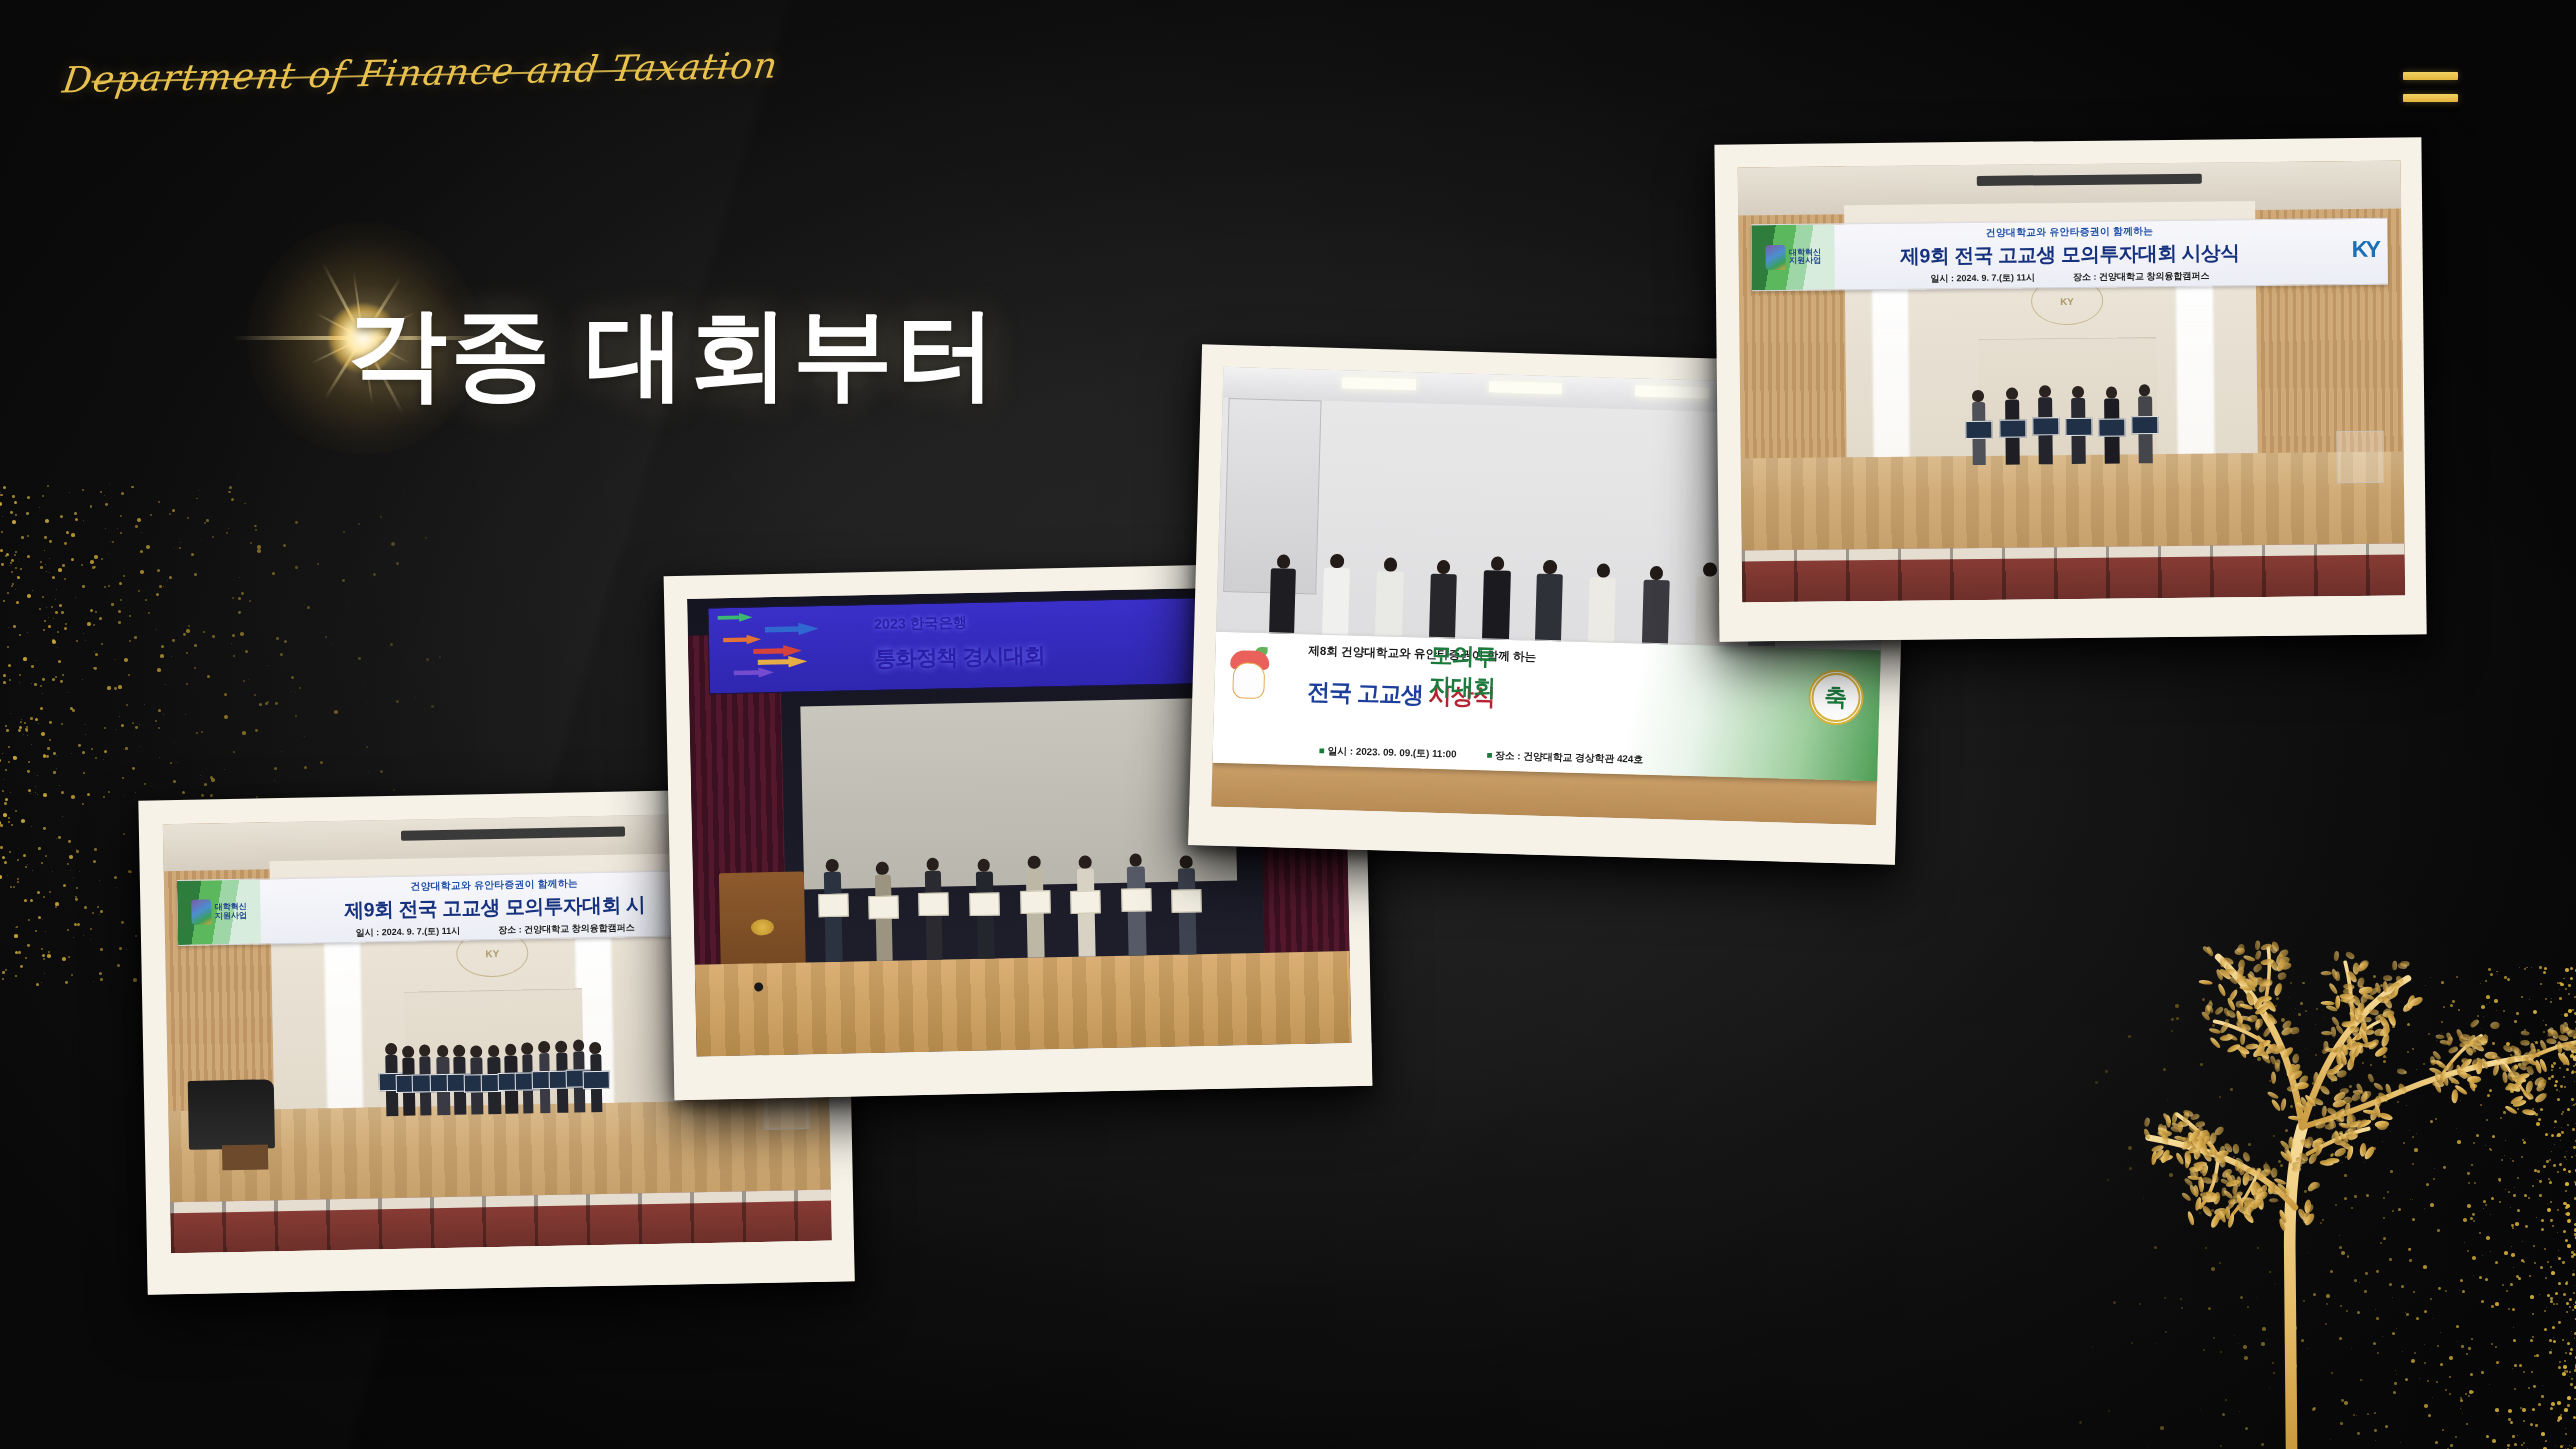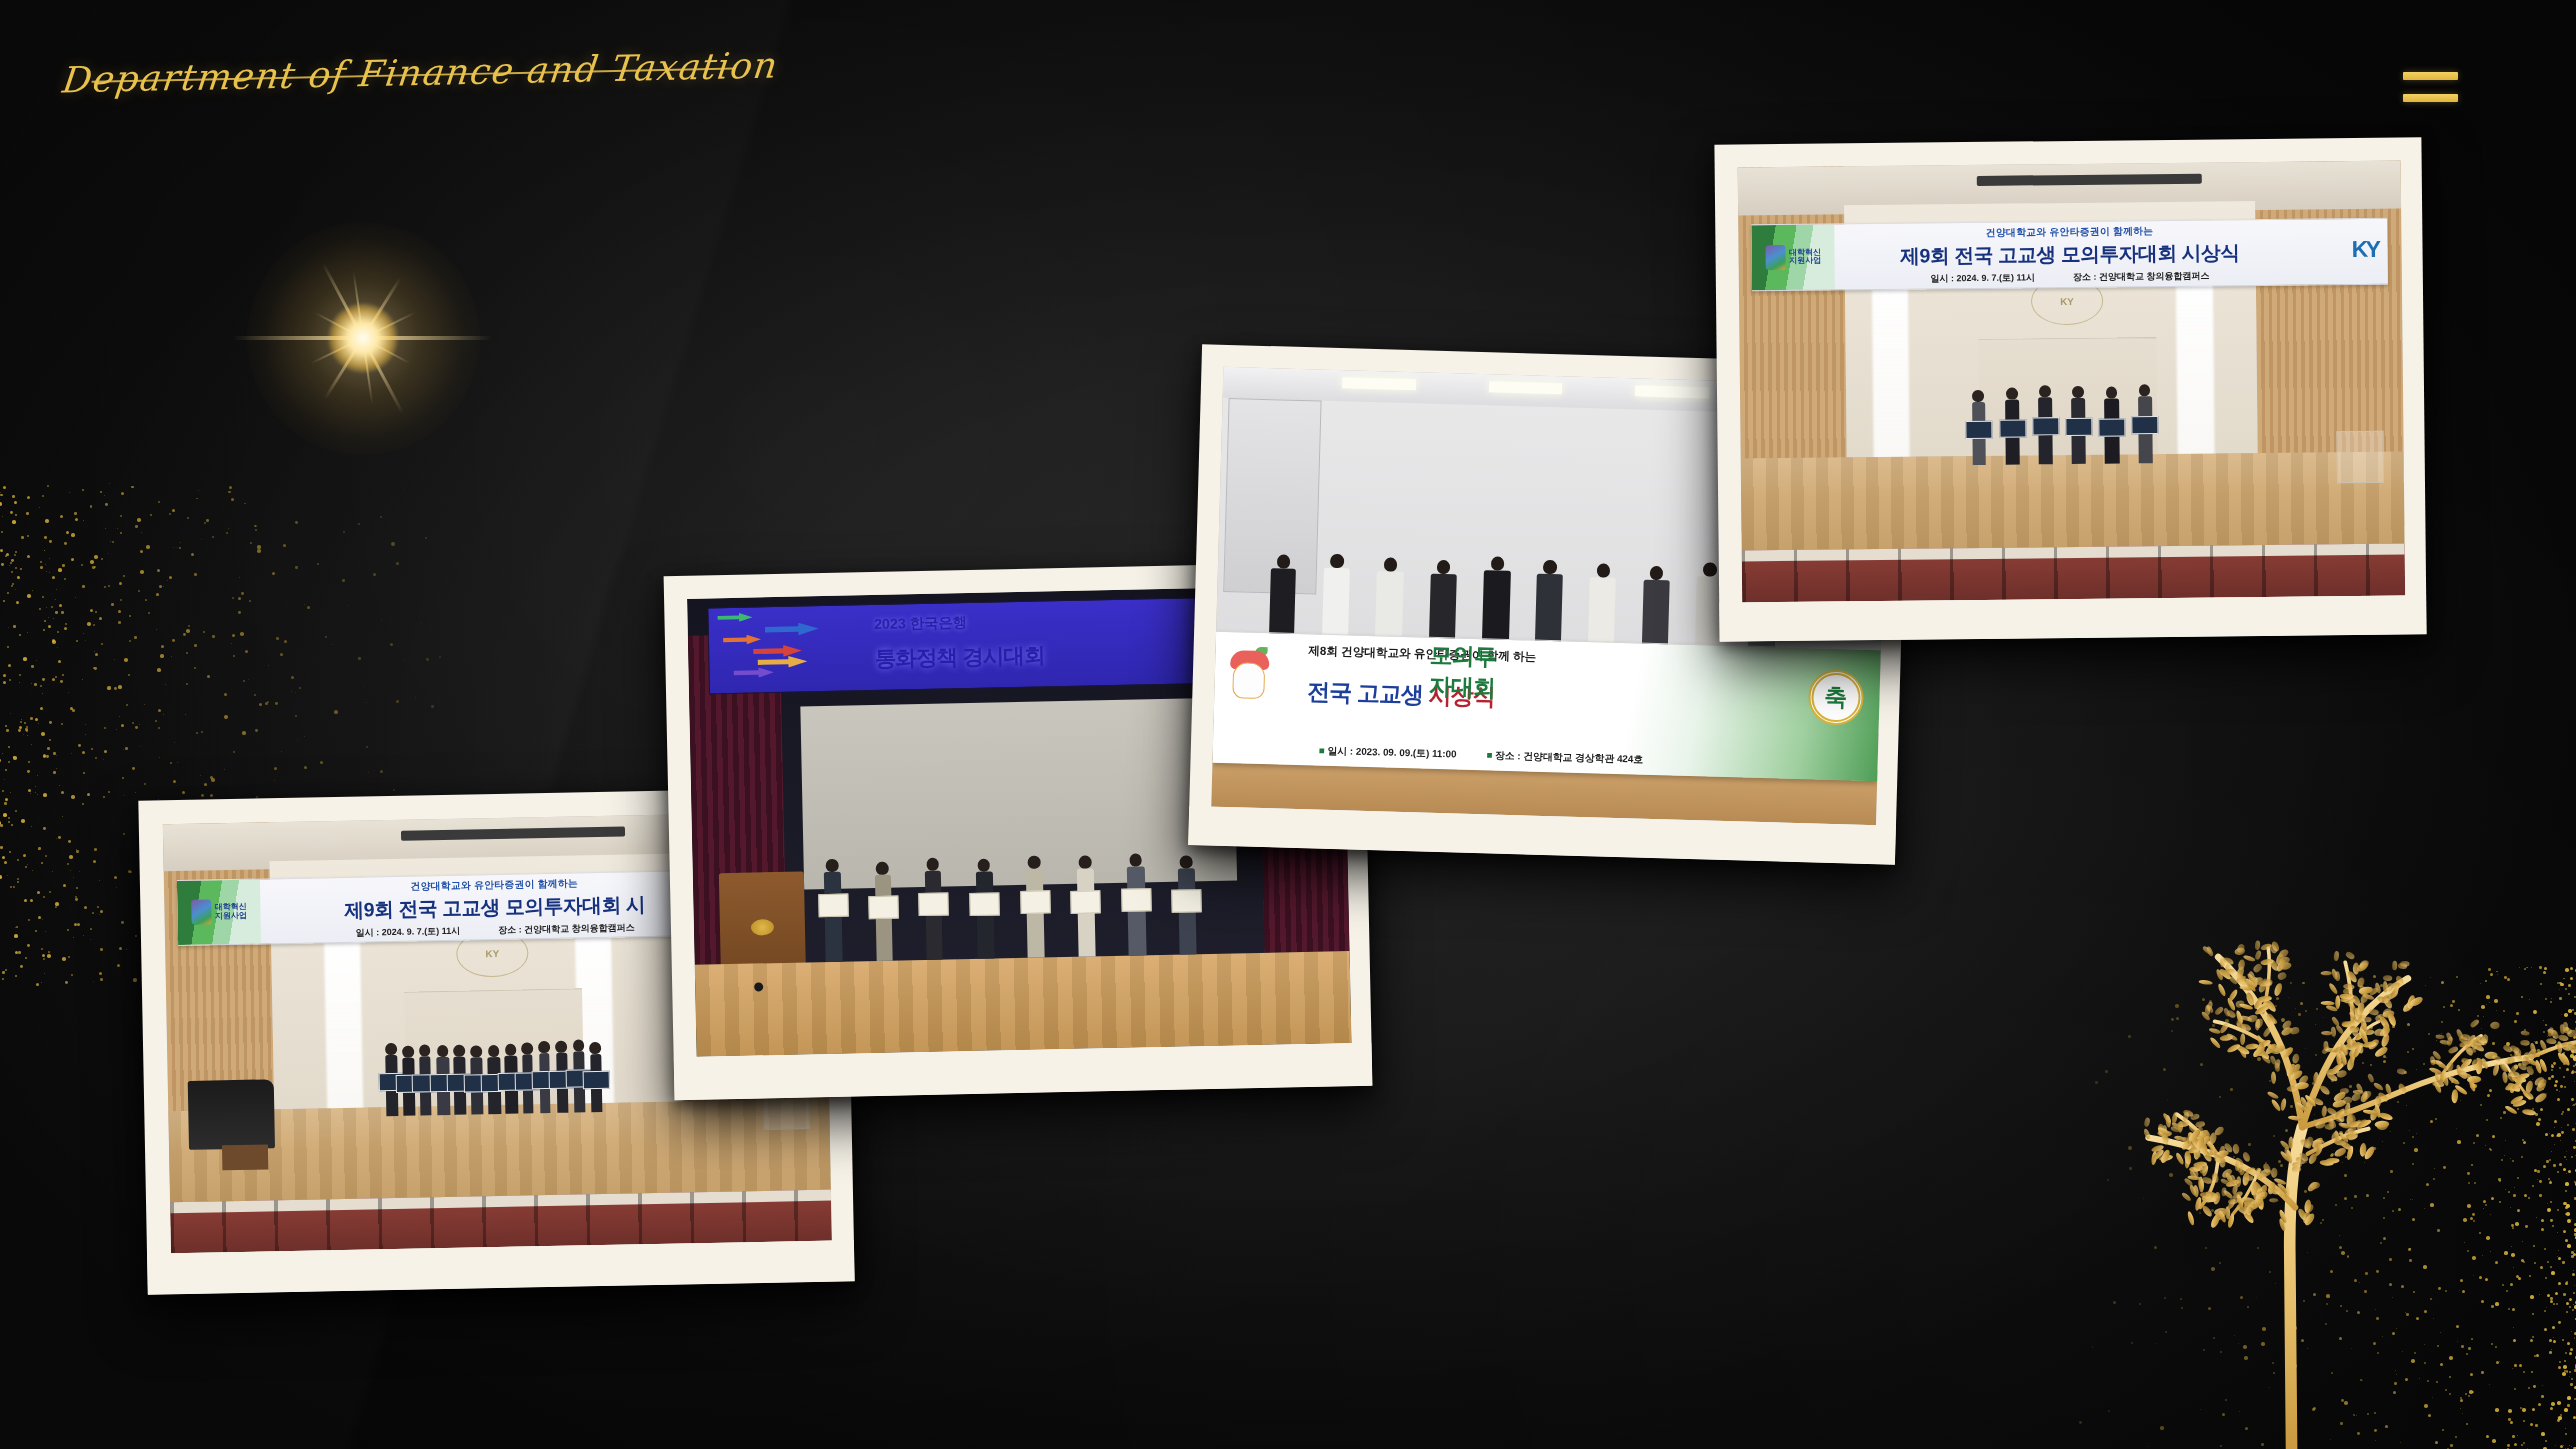--- a/index.html
+++ b/index.html
@@ -1212,20 +1212,21 @@
   <div class="flare">
     <div class="halo"></div>
     <div class="ray r1"></div>
       <div class="ray r2"></div>
       <div class="ray r3"></div>
     <div class="ray r4"></div>
       <div class="ray r5"></div>
       <div class="ray r6"></div>
     <div class="core"></div>
   </div>
+  <h1 class="headline">각종 대회부터</h1>
 
   <div class="glitter glitter-tree" id="glitRight">
       <i style="left:290px;top:306px;width:2.7px;height:2.7px;opacity:0.52"></i>
       <i style="left:340px;top:119px;width:2.1px;height:2.1px;opacity:0.48"></i>
       <i style="left:489px;top:394px;width:2.4px;height:2.4px;opacity:0.71"></i>
       <i style="left:465px;top:300px;width:3px;height:3px;opacity:0.78"></i>
       <i style="left:454px;top:33px;width:1.2px;height:1.2px;opacity:0.41"></i>
       <i style="left:483px;top:355px;width:2.9px;height:2.9px;opacity:0.79"></i>
       <i style="left:464px;top:228px;width:2.6px;height:2.6px;opacity:0.70"></i>
       <i style="left:500px;top:83px;width:1.5px;height:1.5px;opacity:0.53"></i>

